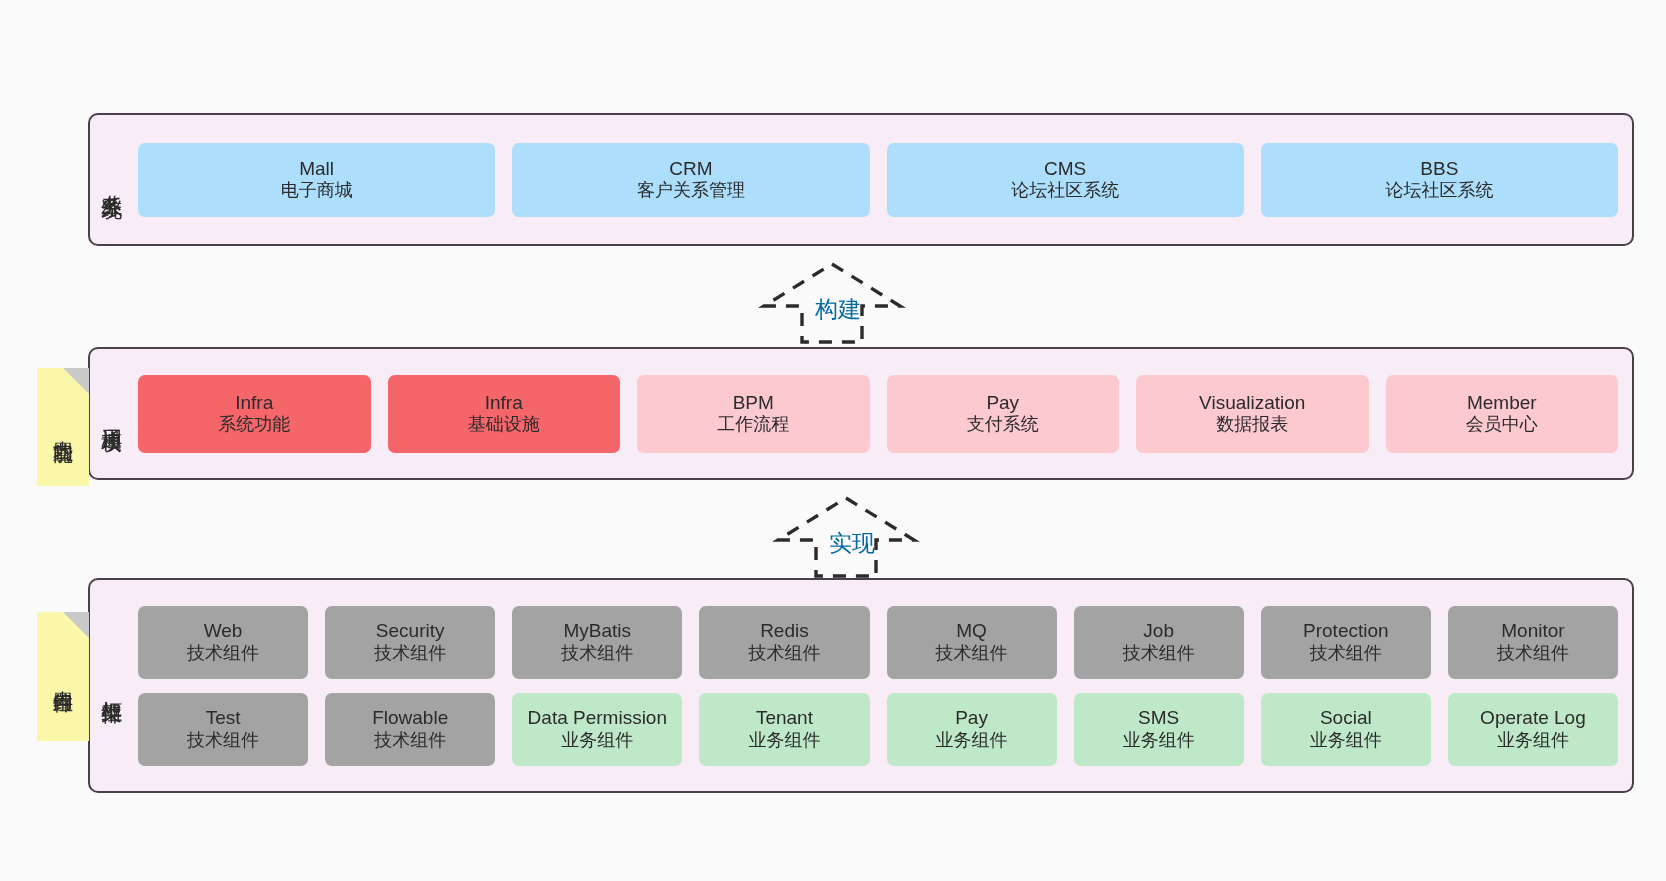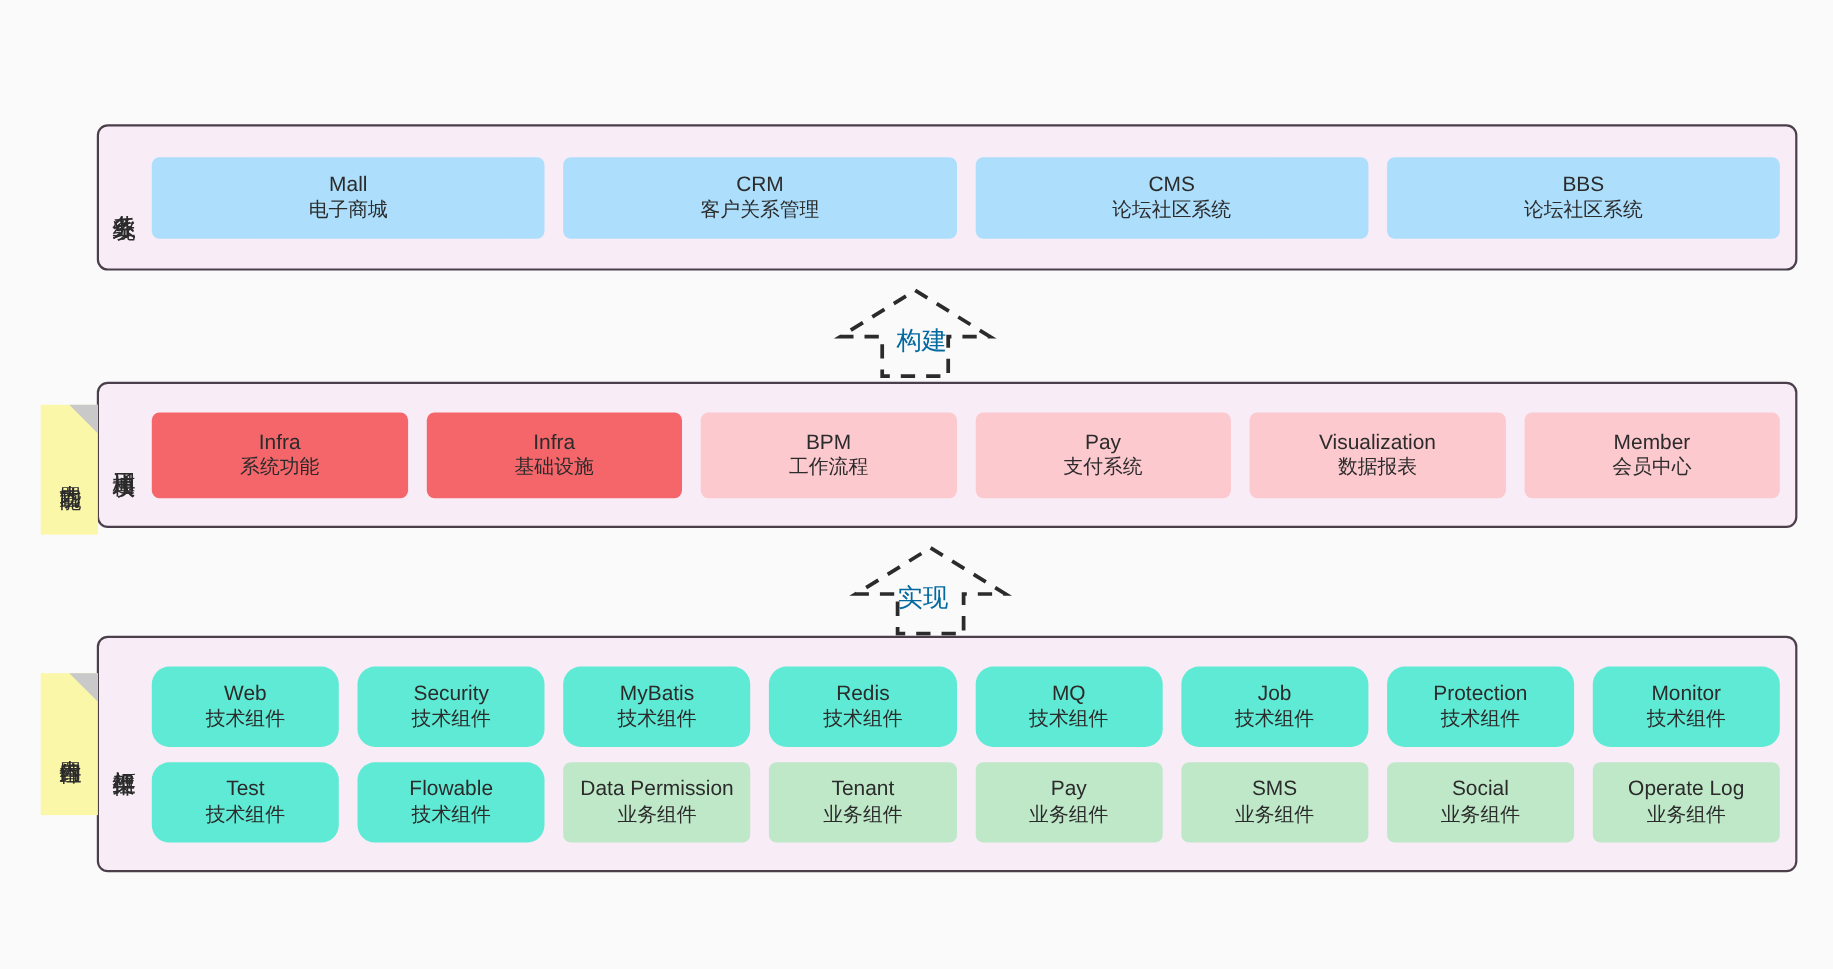--- a/index.html
+++ b/index.html
@@ -69,21 +69,21 @@
     line-height: 1.22;
     color: #2b2b2b;
     padding: 4px 6px;
   }
   .cell .sub { font-size: 18px; }
 
   
   .c-blue       { background: #addefc; }
   .c-red        { background: #f5666b; }
   .c-pink       { background: #fcc9cf; }
-  .c-green      { background: #5eead4; border-radius: 16px; }
+  .c-green      { background: #a3a3a3; }
   .c-lightgreen { background: #bfe8c9; }
 
   
   #layer-business { left: 88px;  top: 113px; width: 1546px; height: 133px; }
   #layer-modules  { left: 88px;  top: 347px; width: 1546px; height: 133px; }
   #layer-framework{ left: 88px;  top: 578px; width: 1546px; height: 215px; }
 
   #layer-business  .layer-body .cell { height: 74px; }
   #layer-modules   .layer-body .cell { height: 78px; }
   #layer-framework .layer-body .cell { height: 73px; }
@@ -125,21 +125,21 @@
   .arrow-label {
     position: absolute;
     font-size: 23px;
     color: #0369a1;
     white-space: nowrap;
     background: transparent;
   }
   #arrow-build      { left: 752px; top: 258px; width: 160px; height: 86px; }
   #arrow-build .arrow-label  { left: 63px; top: 36px; }
   #arrow-implement  { left: 766px; top: 492px; width: 160px; height: 86px; }
-  #arrow-implement .arrow-label { left: 50px; top: 36px; }
+  #arrow-implement .arrow-label { left: 63px; top: 36px; }
 </style>
 </head>
 <body>
 
 <div class="canvas">
 
   <div class="layer" id="layer-business">
     <div class="layer-title">业务系统</div>
     <div class="layer-body">
       <div class="row">

